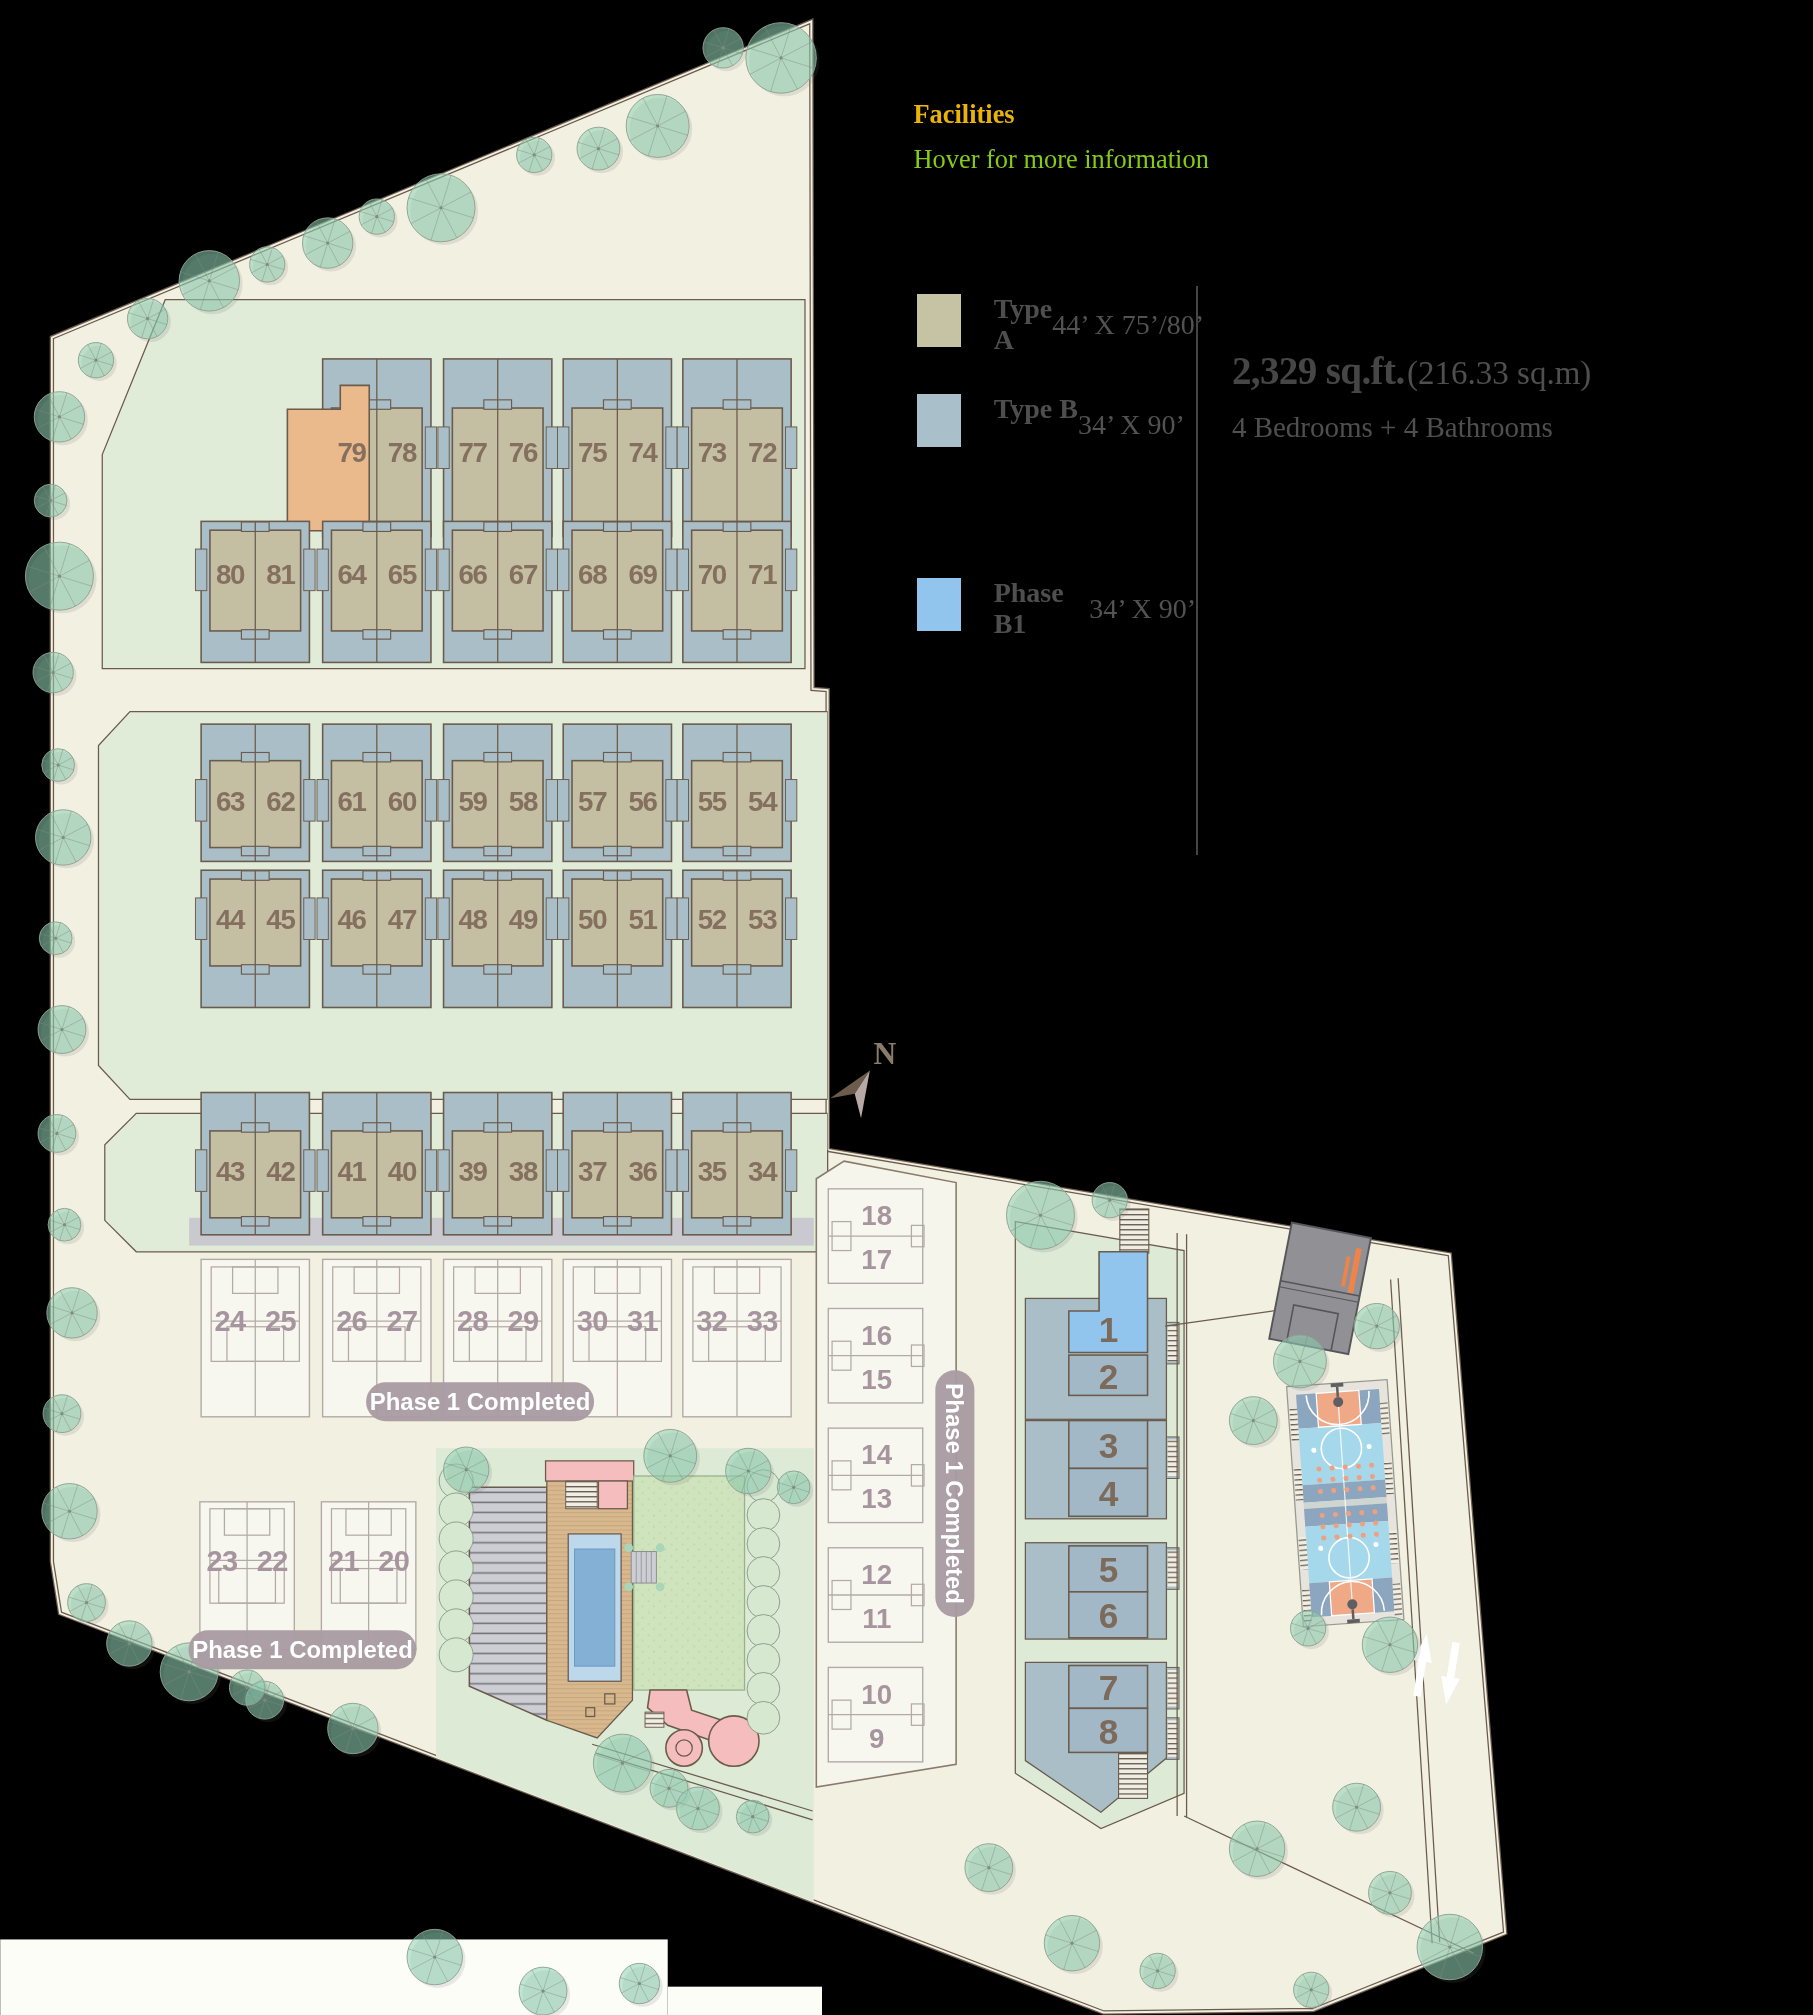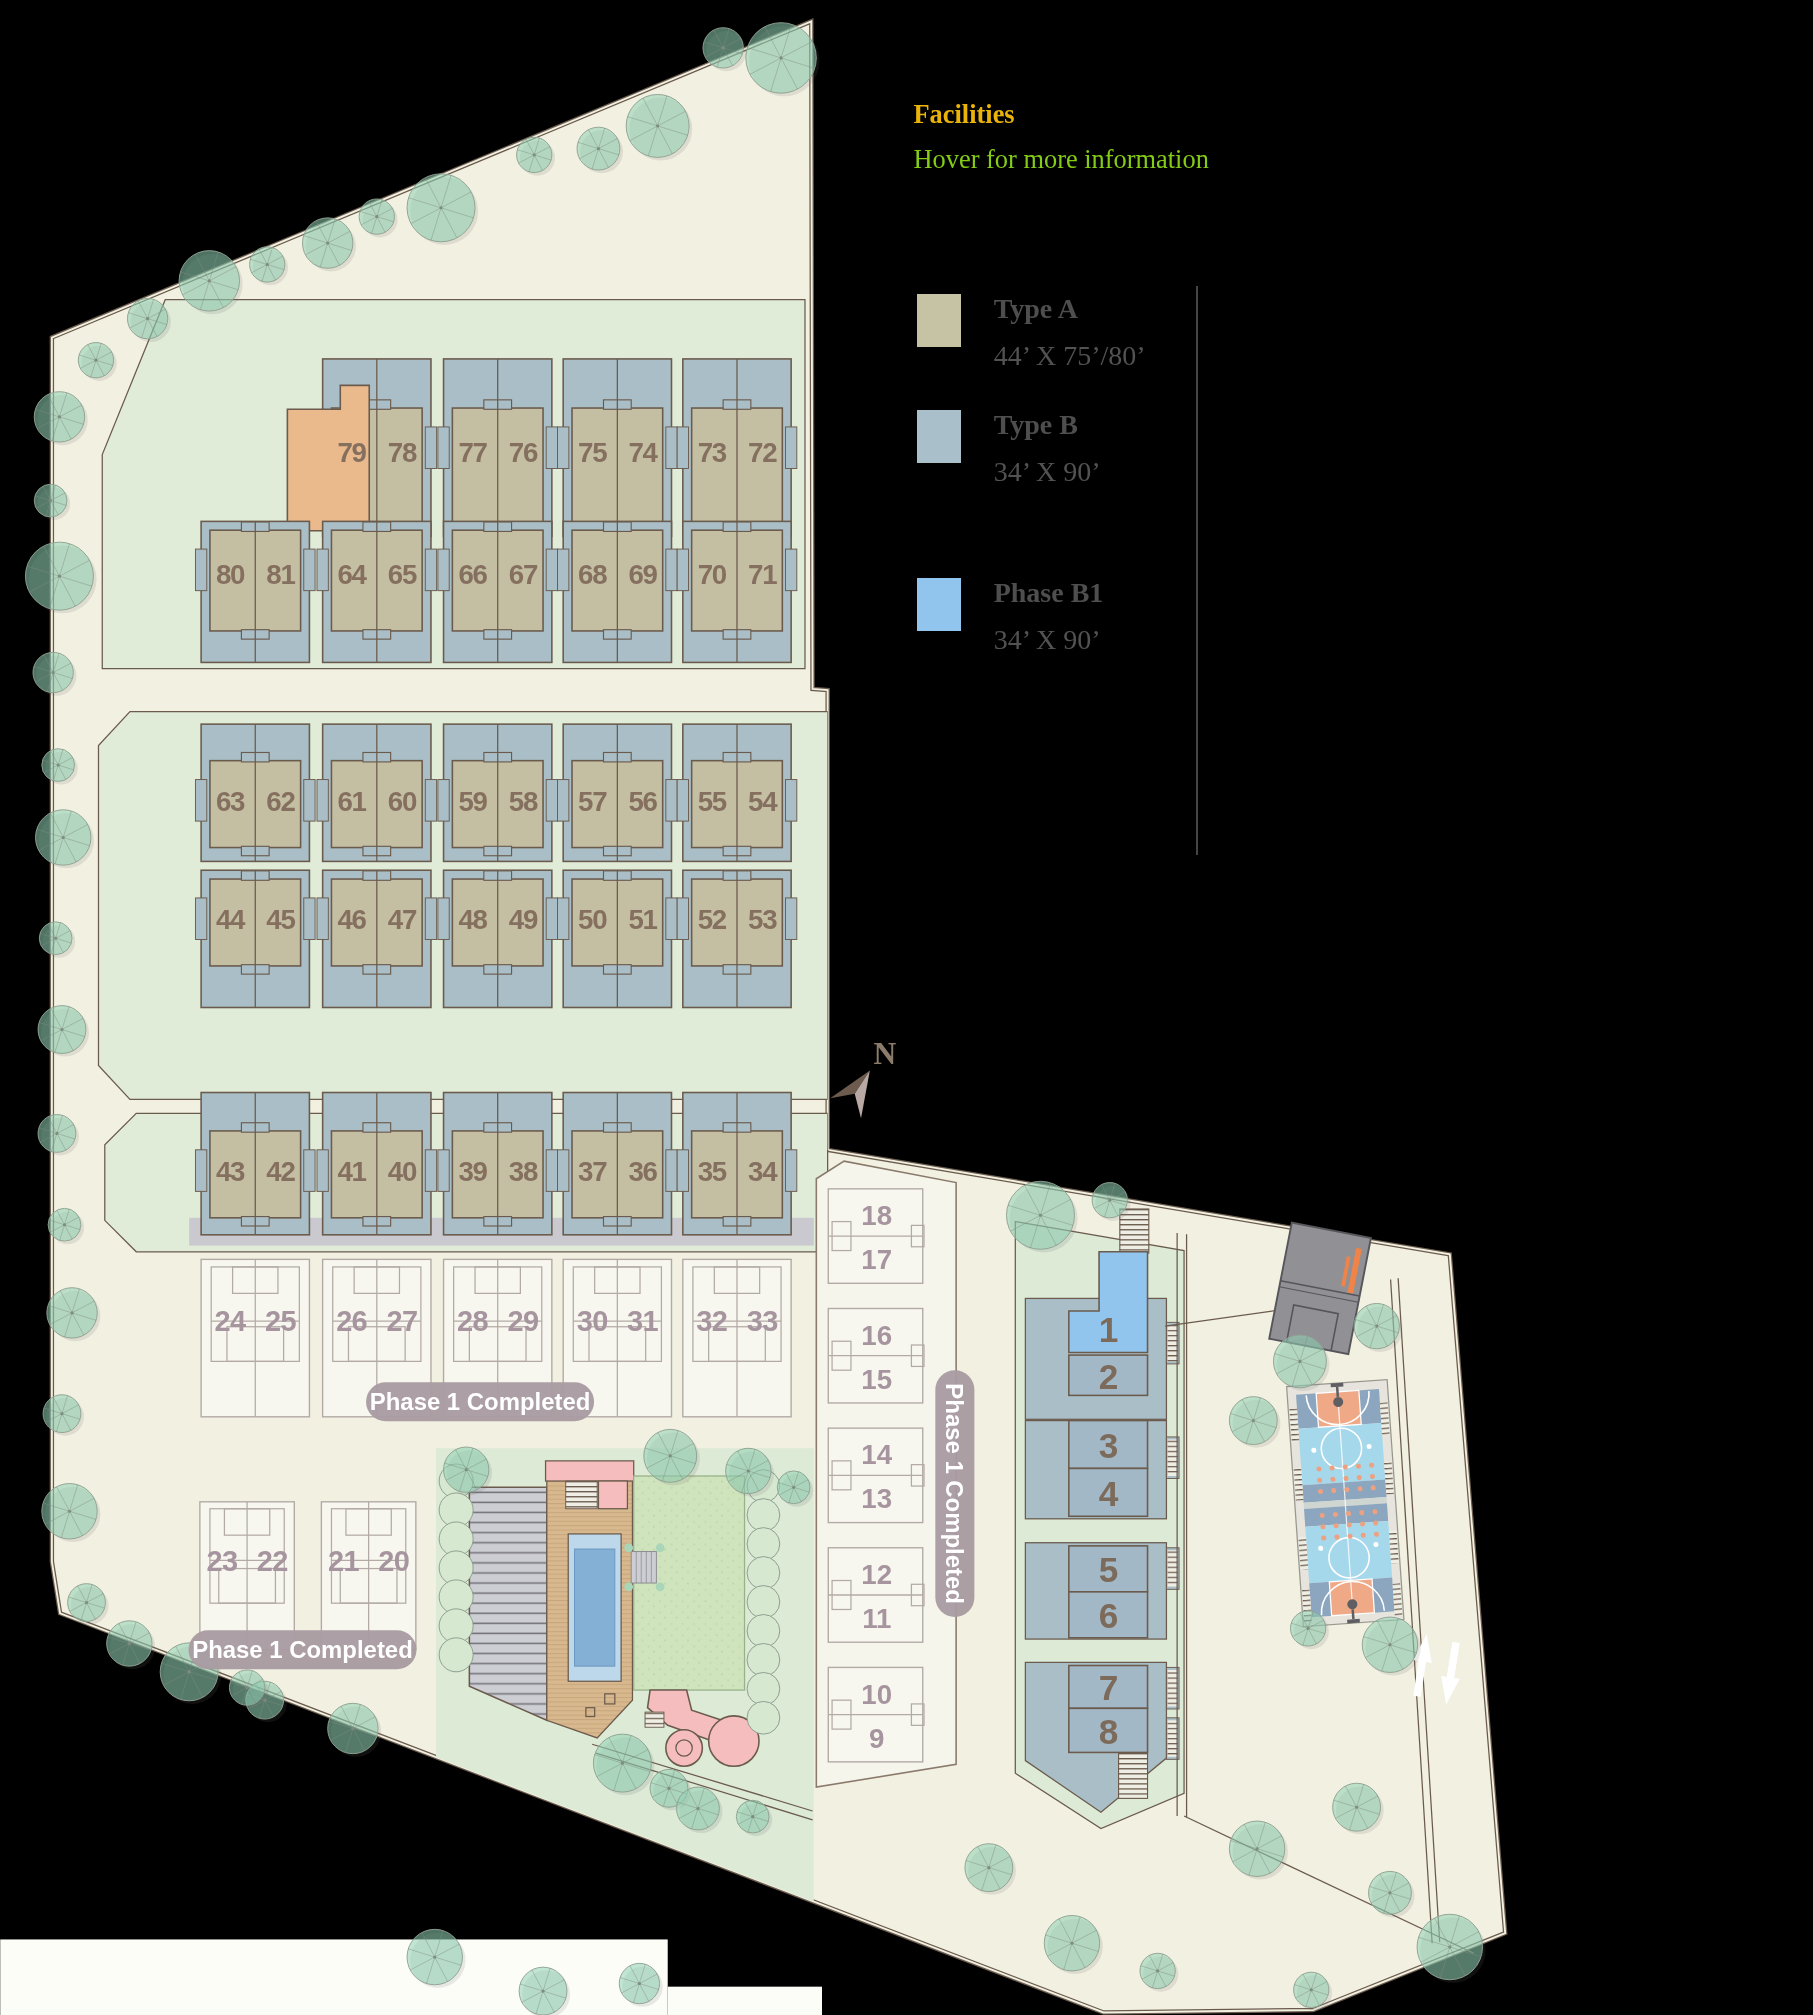--- a/index.html
+++ b/index.html
@@ -20,21 +20,21 @@
   .legend{position:absolute;left:911px;top:94px;width:903px;height:819px;color:#4f4f4f;
           font-family:"Liberation Serif",serif;}
   .lg-title{position:absolute;top:5px;left:2.5px;font-size:26.4px;font-weight:700;color:#eab308;}
   .lg-sub{position:absolute;top:50px;left:2.5px;font-size:26.4px;font-weight:400;color:#84cc16;}
   .lg-group{position:absolute;left:0;width:100%;display:flex;}
   .lg-g1{top:200px;}
   .lg-g2{top:484px;}
   .lg-left{width:285px;flex:0 0 auto;}
   .lg-entry{display:flex;align-items:flex-start;margin-bottom:38px;}
   .swatch{display:block;width:44px;height:53px;flex:0 0 auto;margin-left:5.7px;}
-  .lg-labels{display:flex;flex-direction:column;margin-left:33px;}
+  .lg-labels{display:flex;margin-left:33px;}
   .lg-label{font-size:28px;font-weight:700;color:#4e4e4e;line-height:1.1;}
   .lg-dims{font-size:28px;font-weight:400;color:#525252;margin-top:15px;white-space:nowrap;}
   .lg-divider{width:1.9px;background:#454545;height:285px;margin-top:-7.6px;flex:0 0 auto;}
   .lg-right{padding:54px 0 0 34px;}
   .lg-area{white-space:nowrap;}
   .lg-area-big{font-size:39px;font-weight:700;color:#464646;letter-spacing:-0.6px;}
   .lg-area-metric{font-size:33px;font-weight:400;color:#4f4f4f;}
   .lg-rooms{font-size:29px;font-weight:400;color:#4f4f4f;margin-top:17.6px;}
 </style>
 </head>
@@ -1437,20 +1437,27 @@
         </div>
         <div class="lg-entry">
           <span class="swatch" style="background: rgb(169, 192, 203);"></span>
           <span class="lg-labels">
             <span class="lg-label">Type B</span>
             <span class="lg-dims">34’ X 90’</span>
           </span>
         </div>
       </div>
       <div class="lg-divider"></div>
+      <div class="lg-right">
+        <div class="lg-area">
+          <span class="lg-area-big">2,329 sq.ft.</span>
+          <span class="lg-area-metric">(216.33 sq.m)</span>
+        </div>
+        <div class="lg-rooms">4 Bedrooms + 4 Bathrooms</div>
+      </div>
     </div>
 
     <div class="lg-group lg-g2">
       <div class="lg-left">
         <div class="lg-entry">
           <span class="swatch" style="background: rgb(146, 197, 238);"></span>
           <span class="lg-labels">
             <span class="lg-label">Phase B1</span>
             <span class="lg-dims">34’ X 90’</span>
           </span>

